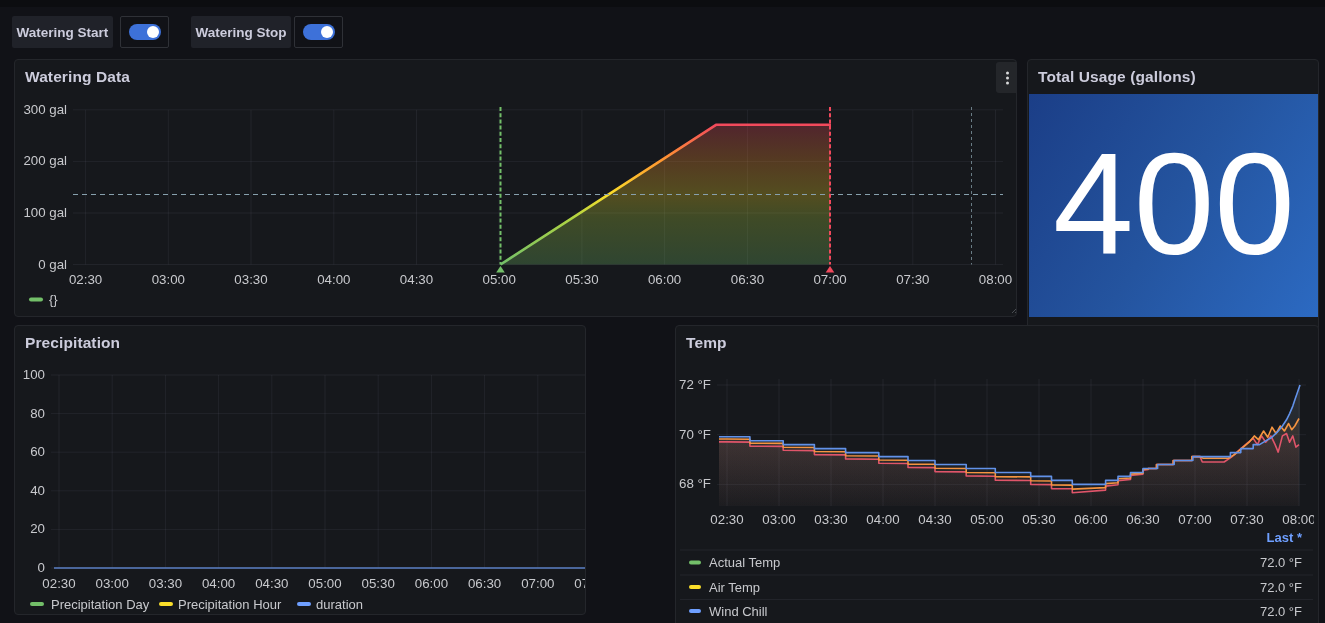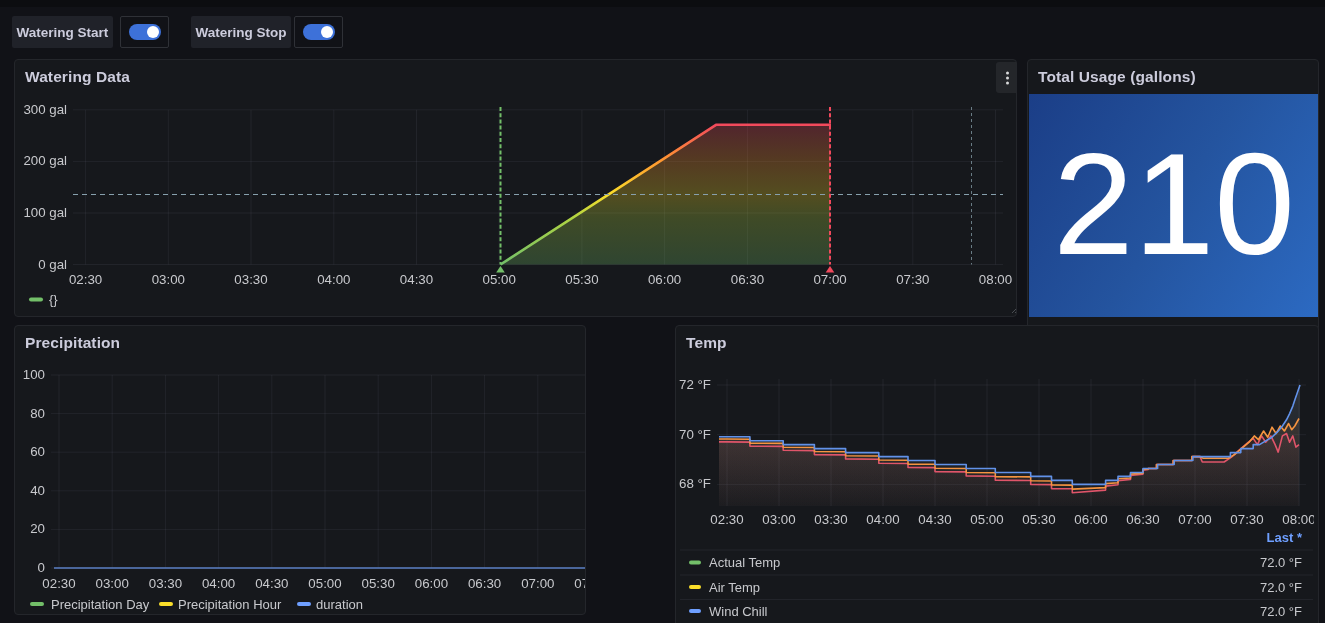--- a/index.html
+++ b/index.html
@@ -93,21 +93,21 @@
 <circle cx="992.5" cy="13" r="1.5" fill="#d8d9da"></circle>
       <circle cx="992.5" cy="18" r="1.5" fill="#d8d9da"></circle>
       <circle cx="992.5" cy="23" r="1.5" fill="#d8d9da"></circle>
 <path d="M997,253 l6,-6 M1000,253 l3,-3" stroke="#4a4d52" stroke-width="1" fill="none"></path>
 </svg>
 </div>
 
 <div class="panel" style="left:1027px;top:59px;width:292px;height:301px">
 <div class="ptitle">Total Usage (gallons)</div>
 <div style="position:absolute;left:1px;top:34px;width:290px;height:223px;background:linear-gradient(122deg,#1b3e87 0%,#24549f 50%,#2c6ac2 100%);display:flex;align-items:center;justify-content:center">
-<div style="color:#ffffff;font-size:145px;font-weight:400;line-height:1;margin-top:-3px">210</div>
+<div style="color:#ffffff;font-size:145px;font-weight:400;line-height:1;margin-top:-3px">400</div>
 </div>
 </div>
 
 <div class="panel" style="left:14px;top:325px;width:572px;height:290px">
 <div class="ptitle">Precipitation</div>
 <svg width="651" height="290" style="position:absolute;left:0;top:0">
 <line x1="36" y1="49" x2="642" y2="49" class="grid"></line>
 <line x1="36" y1="87.6" x2="642" y2="87.6" class="grid"></line>
 <line x1="36" y1="126.2" x2="642" y2="126.2" class="grid"></line>
 <line x1="36" y1="164.8" x2="642" y2="164.8" class="grid"></line>

